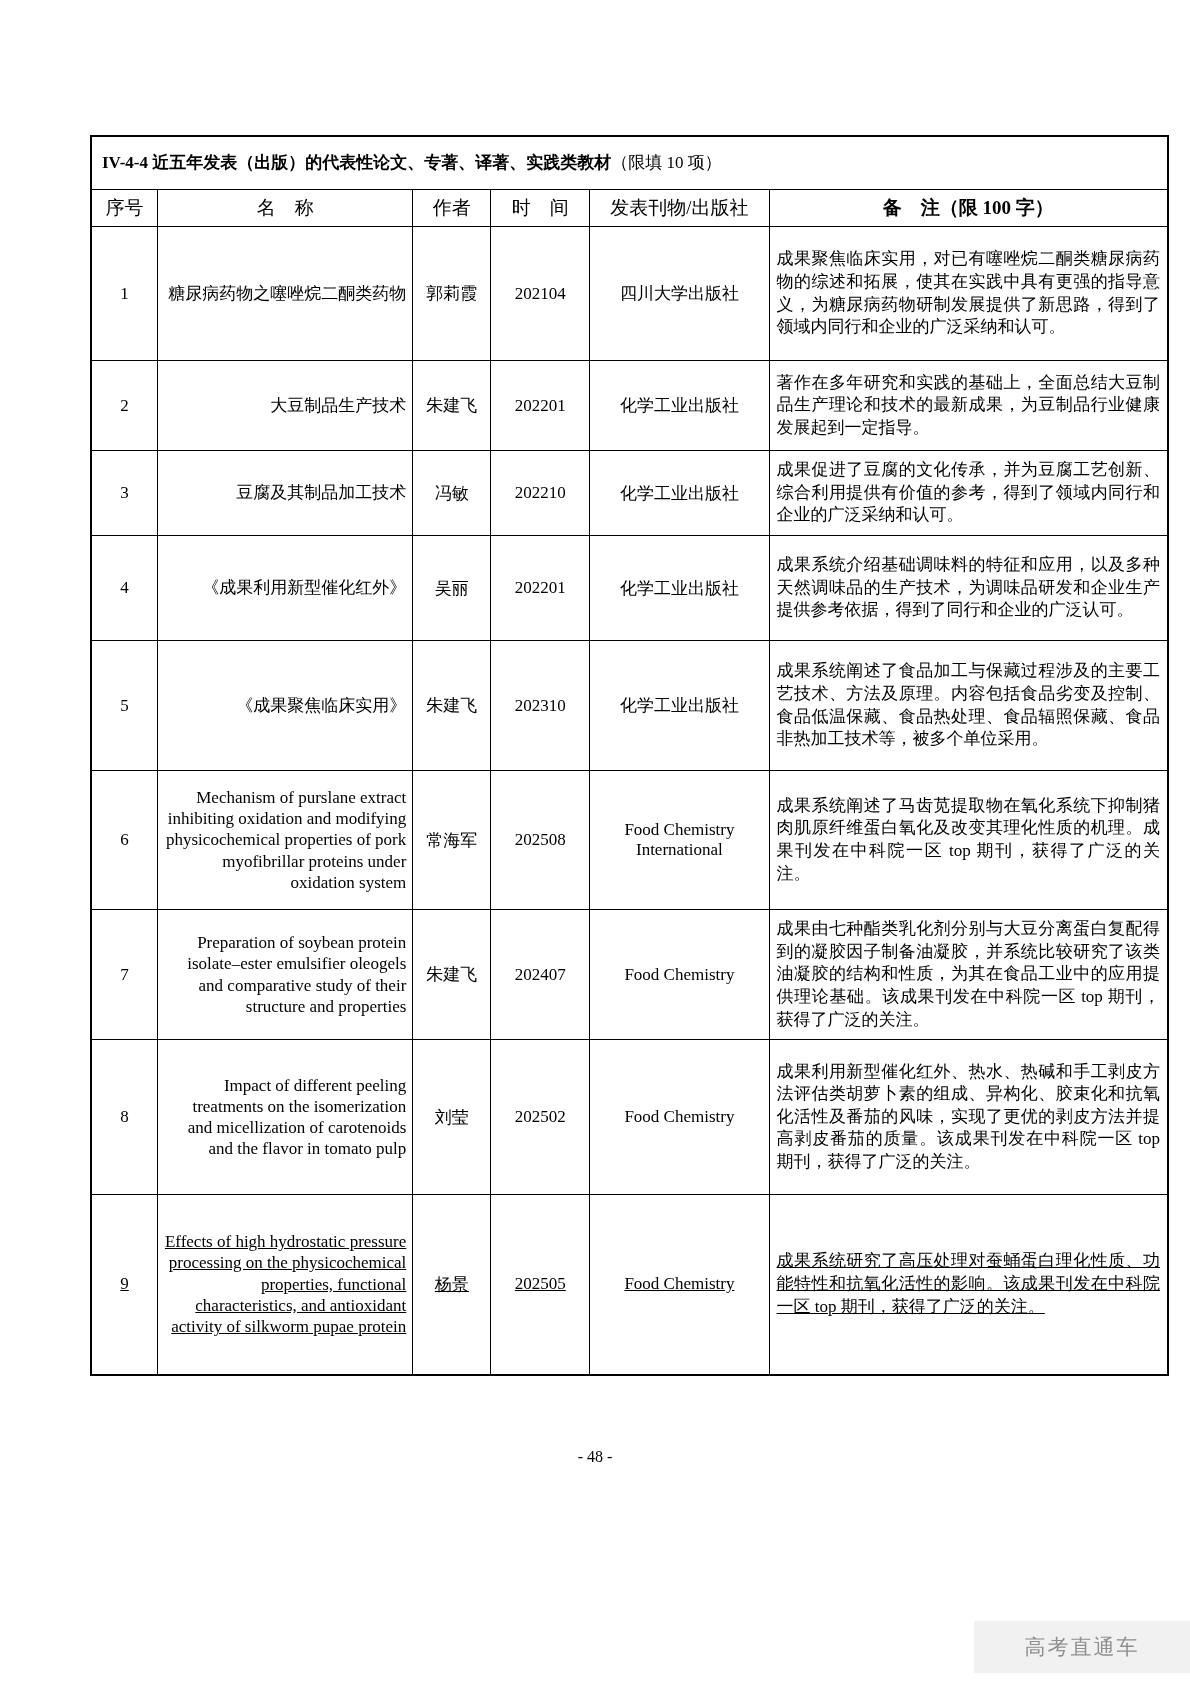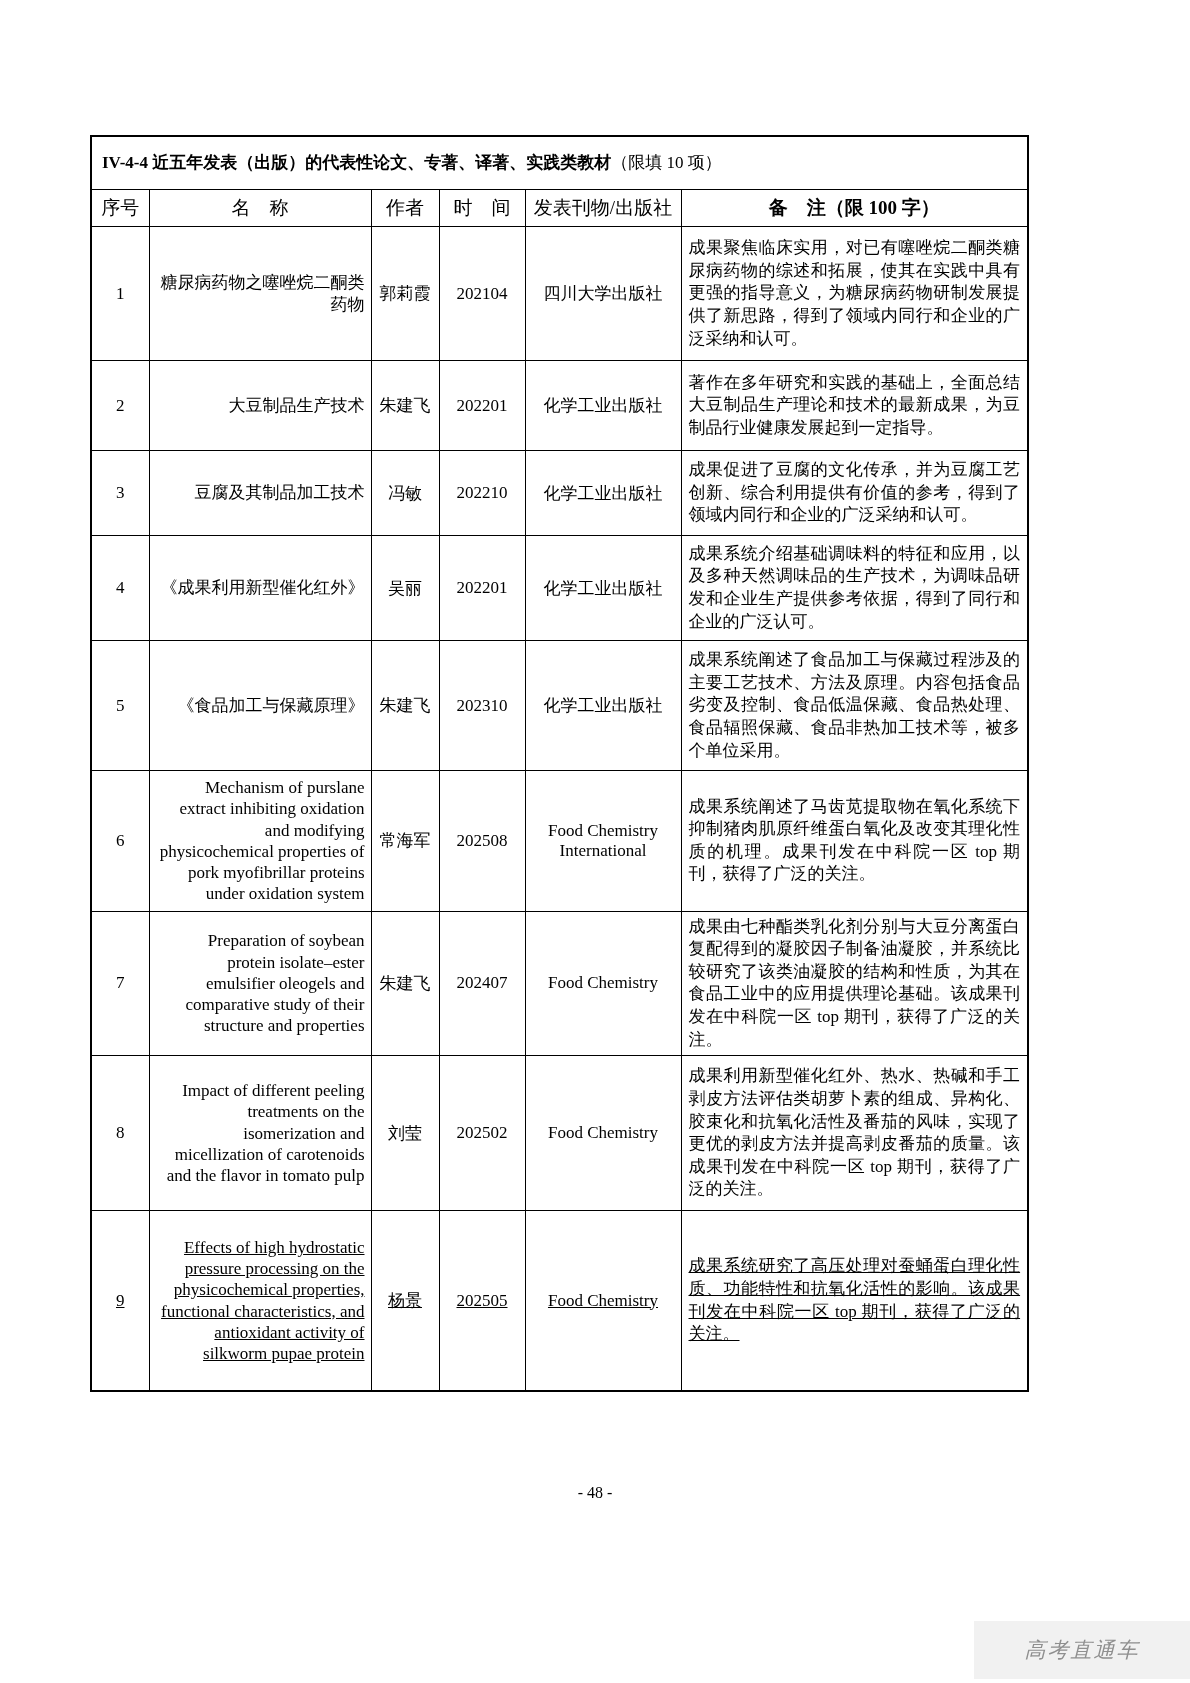--- a/index.html
+++ b/index.html
@@ -6,21 +6,21 @@
   html,body { background:#ffffff; }
   body {
     width:1190px; height:1683px;
     position:relative;
     font-family:"Liberation Serif","DejaVu Serif",serif;
     color:#000;
     overflow:hidden;
   }
   .page { position:absolute; inset:0; background:#fff; }
   .table-wrap {
-    position:absolute; left:90px; top:135px; width:937px;
+    position:absolute; left:90px; top:135px; width:1079px;
   }
   table.doc {
     width:100%;
     border-collapse:collapse;
     table-layout:fixed;
     border:2.5px solid #000;
   }
   table.doc td, table.doc th {
     border:1.5px solid #000;
     font-size:17px;
@@ -72,36 +72,35 @@
   tr.r2 td { height:85px; }
   tr.r3 td { height:105px; }
   tr.r4 td { height:130px; }
   tr.r5 td { height:139px;margin-top:20px; }
   tr.r6 td { height:130px; }
   tr.r7 td { height:155px; }
   tr.r8 td { height:180px;text-decoration:underline; }
 
   .page-number {
     position:absolute;
-    top:1484px; left:0; width:100%;
+    top:1448px; left:0; width:100%;
     text-align:center;
     font-size:16px;
     color:#000;
   }
   .watermark {
     position:absolute;
     right:0; top:1621px;
-    width:216px; height:58px;
+    width:216px; height:52px;
     background:#f1f1f1;
     color:#8f8f8f;
     font-family:"Liberation Sans","DejaVu Sans",sans-serif;
     font-size:21px;
     display:flex; align-items:center; justify-content:center;
     letter-spacing:2px;
-    font-style:italic;
   }
 </style>
 </head>
 <body>
 
 <div class="page">
 
   <div class="table-wrap">
     <table class="doc">
       <colgroup>
@@ -154,21 +153,21 @@
           <tr class="r3">
             <td class="cell-no">4</td>
             <td class="cell-name">《成果利用新型催化红外》</td>
             <td class="cell-author">吴丽</td>
             <td class="cell-time">202201</td>
             <td class="cell-journal">化学工业出版社</td>
             <td class="cell-note">成果系统介绍基础调味料的特征和应用，以及多种天然调味品的生产技术，为调味品研发和企业生产提供参考依据，得到了同行和企业的广泛认可。</td>
           </tr>
           <tr class="r4">
             <td class="cell-no">5</td>
-            <td class="cell-name">《食品加工与保藏原理》</td>
+            <td class="cell-name">《成果聚焦临床实用》</td>
             <td class="cell-author">朱建飞</td>
             <td class="cell-time">202310</td>
             <td class="cell-journal">化学工业出版社</td>
             <td class="cell-note">成果系统阐述了食品加工与保藏过程涉及的主要工艺技术、方法及原理。内容包括食品劣变及控制、食品低温保藏、食品热处理、食品辐照保藏、食品非热加工技术等，被多个单位采用。</td>
           </tr>
           <tr class="r5">
             <td class="cell-no">6</td>
             <td class="cell-name">Mechanism of purslane extract inhibiting oxidation and modifying physicochemical properties of pork myofibrillar proteins under oxidation system</td>
             <td class="cell-author">常海军</td>
             <td class="cell-time">202508</td>

